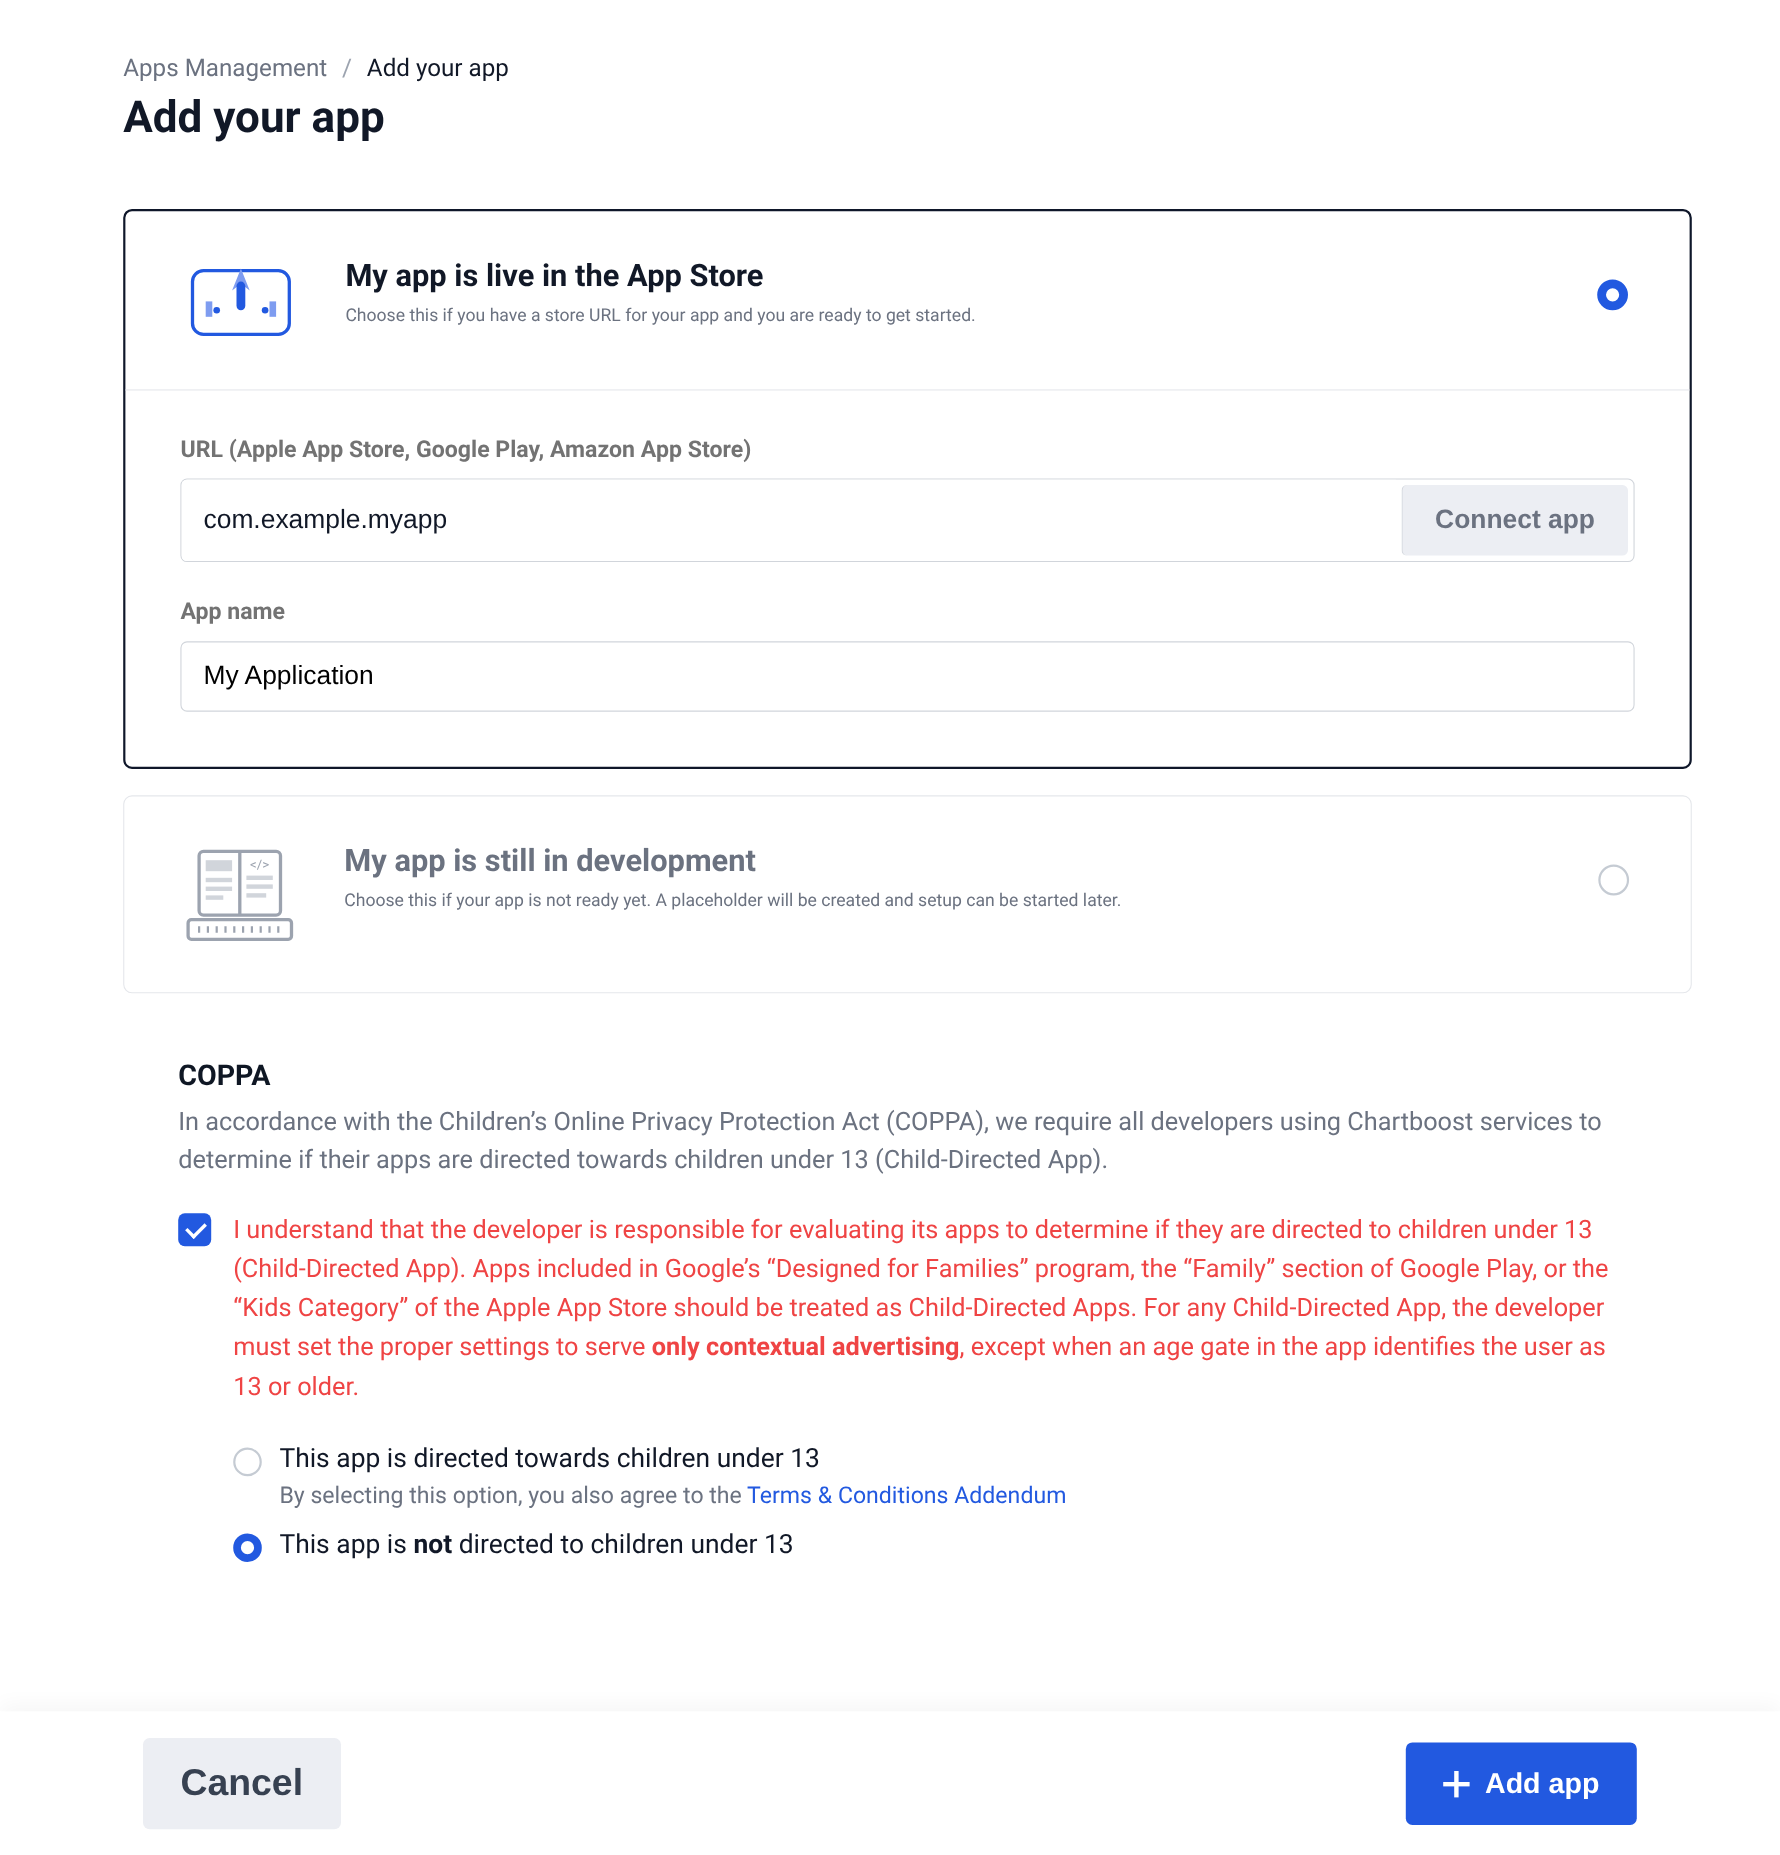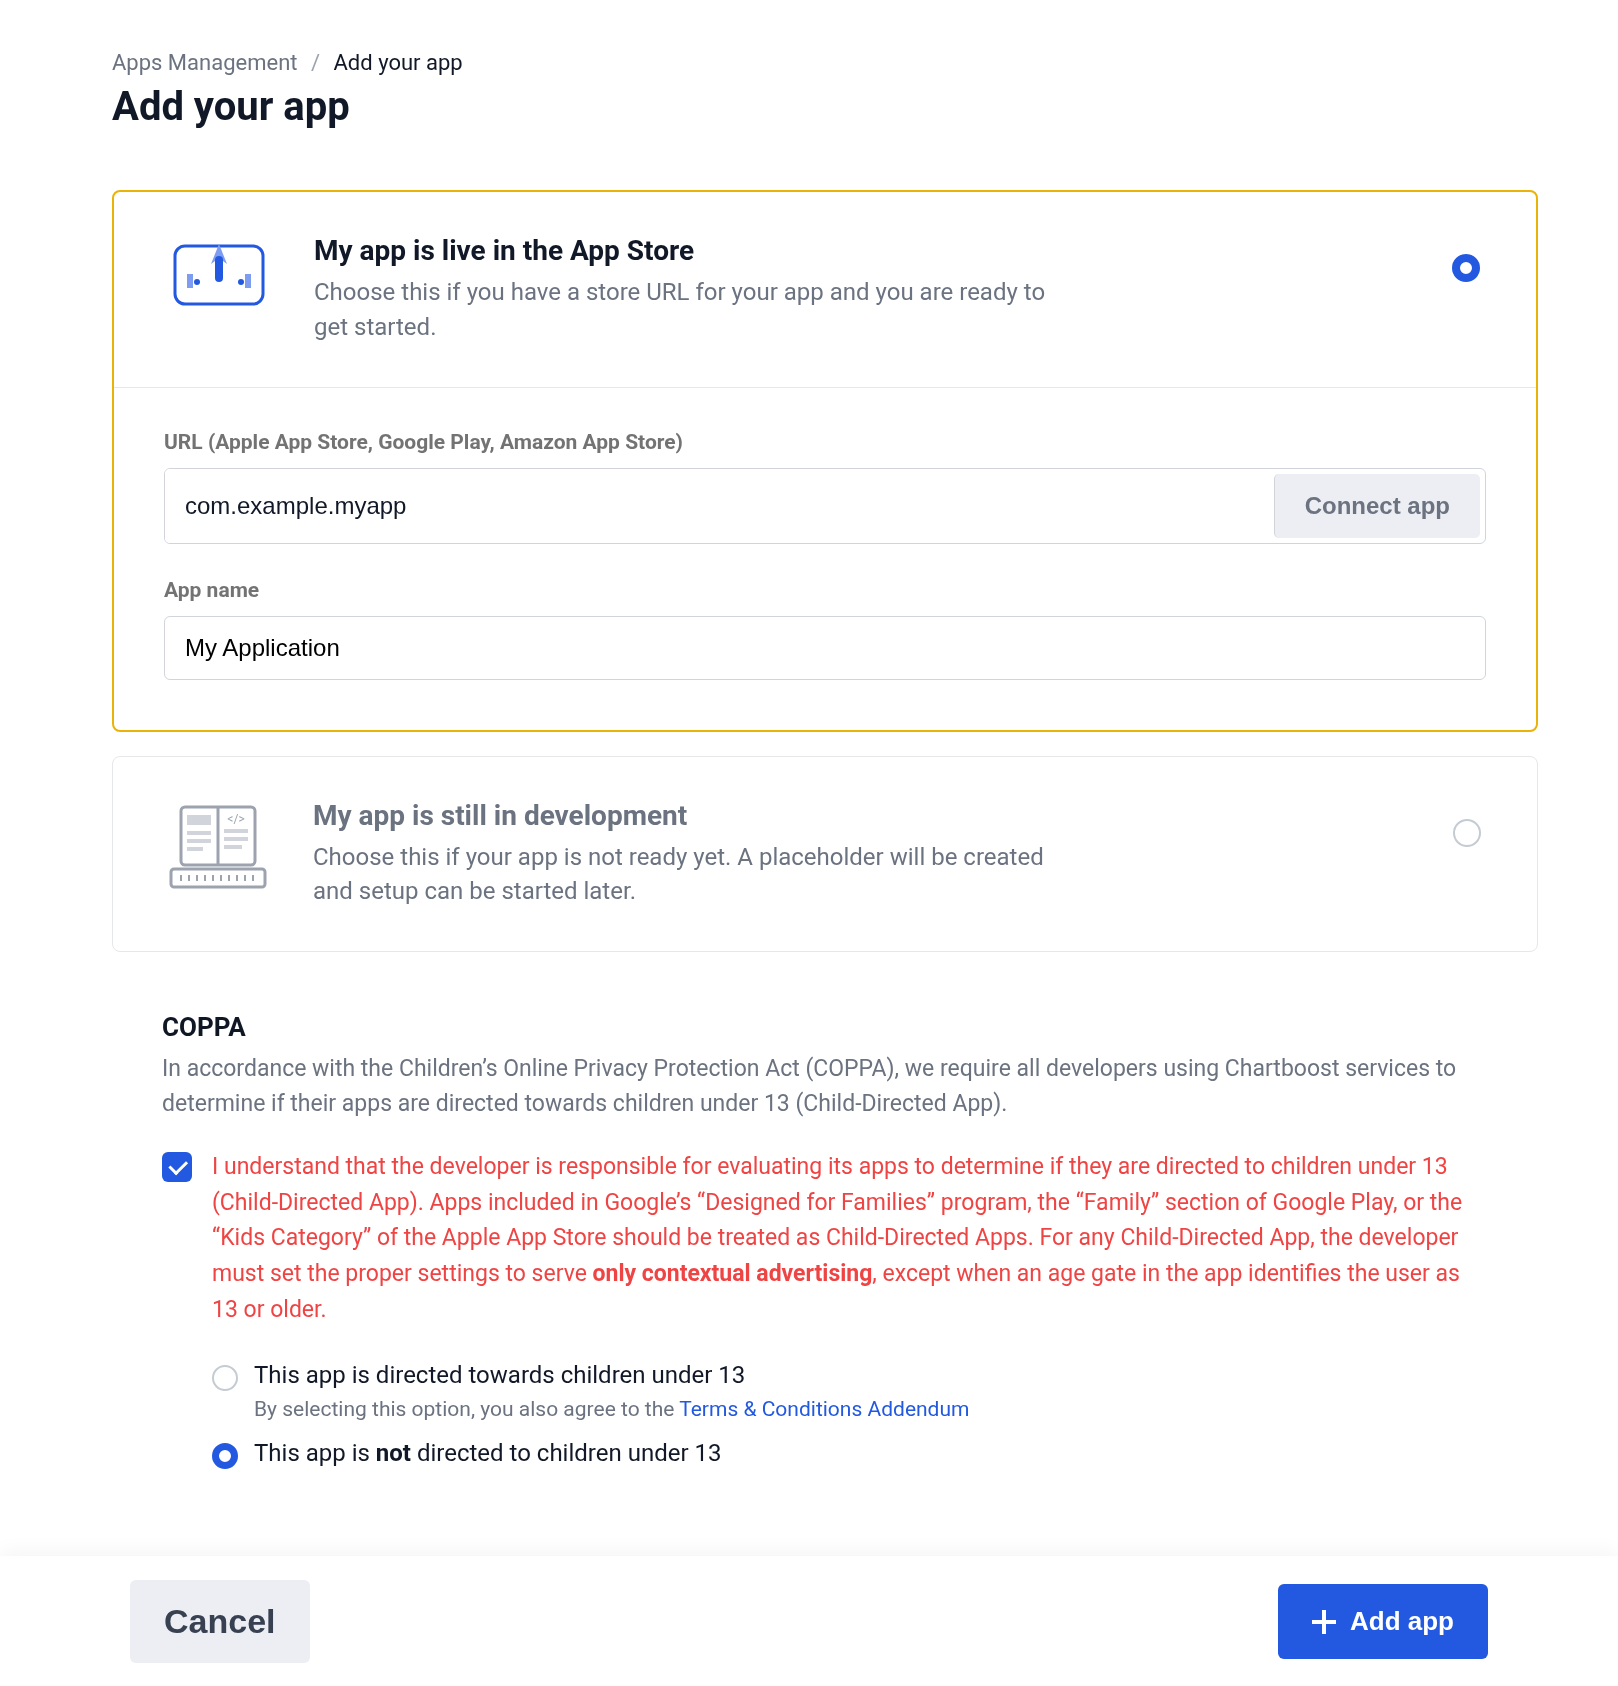--- a/index.html
+++ b/index.html
@@ -32,21 +32,21 @@
     margin-bottom: 60px;
   }
 
   .option-card {
     border: 1px solid #e5e7eb;
     border-radius: 8px;
     margin-bottom: 24px;
     background: #fff;
   }
   .option-card.selected {
-    border: 2px solid #eab308;
+    border: 2px solid #0f172a;
   }
 
   .option-header {
     display: flex;
     align-items: flex-start;
     padding: 42px 50px 42px 50px;
     gap: 40px;
     cursor: pointer;
   }
   .option-icon {
@@ -58,21 +58,21 @@
   }
   .option-texts { flex: 1; }
   .option-title {
     font-size: 28px;
     font-weight: 700;
     color: #111827;
     margin-bottom: 8px;
   }
   .option-card:not(.selected) .option-title { color: #6b7280; }
   .option-desc {
-    font-size: 24px;
+    font-size: 16px;
     line-height: 1.45;
     color: #6b7280;
     max-width: 740px;
   }
   .radio-holder {
     width: 40px;
     display:flex;
     align-items:center;
     justify-content:center;
     padding-top: 20px;

